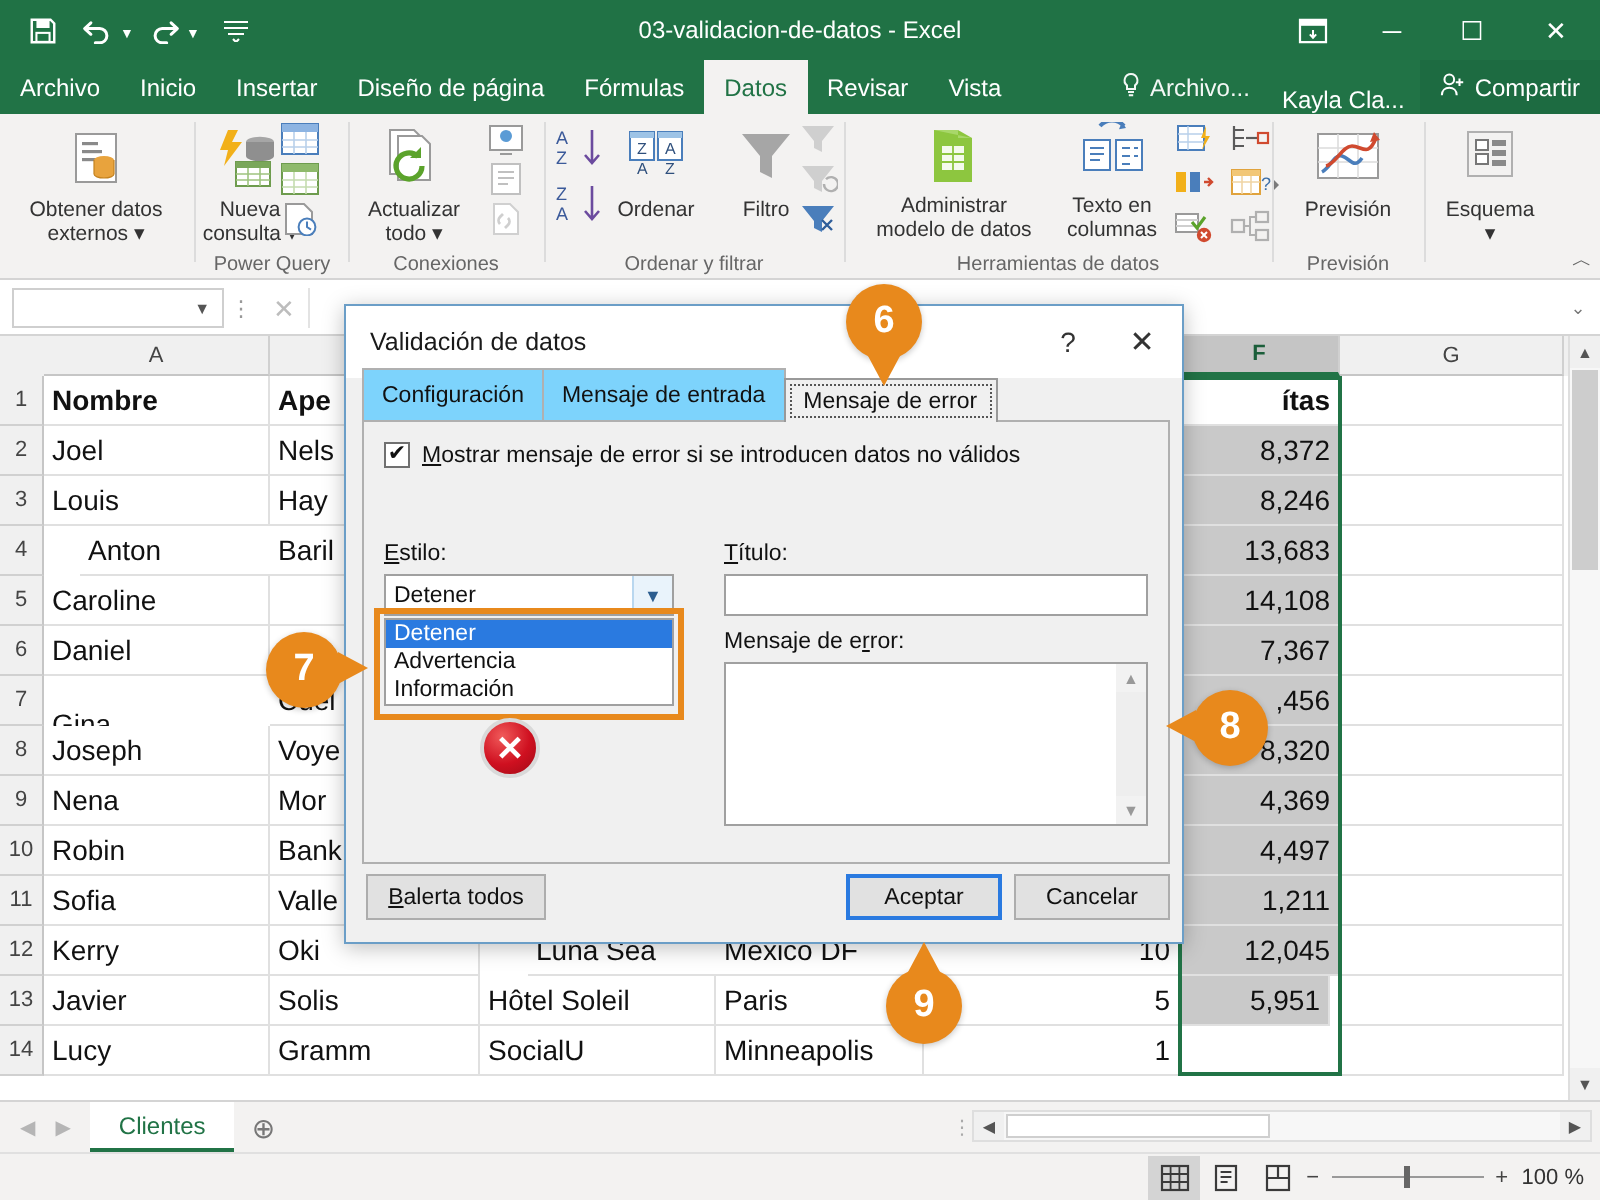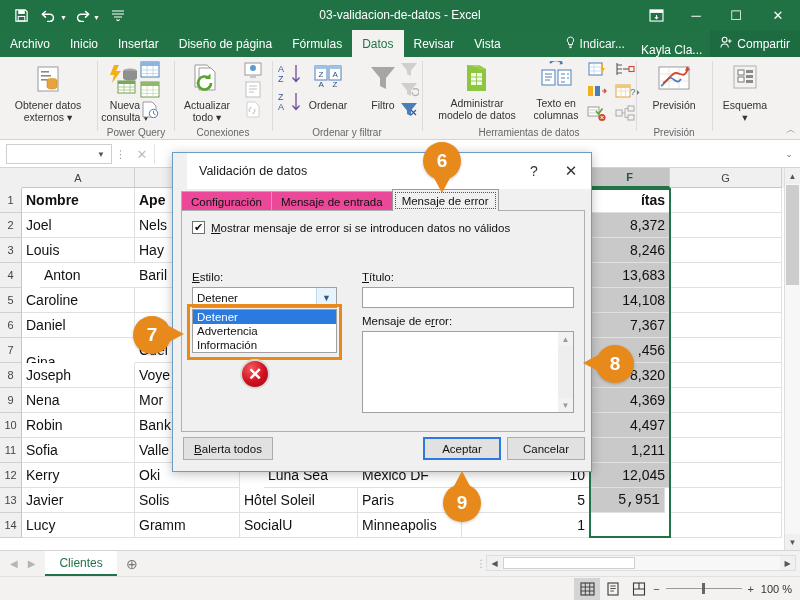--- a/index.html
+++ b/index.html
@@ -153,33 +153,32 @@
   .zoom-ctl { position: absolute; right: 46px; display: flex; align-items: center; gap: 6px; color: #444; font-size: 11px; }
   .zs-track { width: 76px; height: 1px; background: #999; position: relative; }
   .zs-handle { position: absolute; left: 36px; top: -5px; width: 3px; height: 11px; background: #666; }
   .zoom-pct { position: absolute; right: 8px; font-size: 11px; color: #333; }
 
   
   .dialog {
     position: absolute; left: 172px; top: 152px; width: 420px; height: 320px;
     background: #f0f0f0; border: 1px solid #6b9ec7; box-shadow: 0 2px 10px rgba(0,0,0,.25);
     z-index: 50;
-    padding-left: 14px;
   }
   .dlg-title {
     height: 36px; background: #ffffff; display: flex; align-items: center;
     padding-left: 12px; font-size: 12.5px; color: #1a1a1a;
   }
   .dlg-ctrls { position: absolute; right: 0; top: 0; height: 36px; display: flex; align-items: center; }
   .dlg-help { width: 34px; text-align: center; color: #333; font-size: 14px; }
   .dlg-close { width: 40px; text-align: center; color: #333; font-size: 15px; }
   .dlg-tabs { position: absolute; top: 36px; left: 8px; display: flex; align-items: flex-end; height: 22px; }
   .dtab {
-    height: 20px; padding: 0 9px; font-size: 11.5px; color: #111;
-    display: flex; align-items: center; background: #ec4899;
+    height: 27px; padding: 0 9px; font-size: 11.5px; color: #111;
+    display: flex; align-items: center; background: #7dd3fc;
     border: 1px solid #b0b0b0; border-bottom: none; margin-right: -1px;
   }
   .dtab.active { background: #f0f0f0; height: 22px; border-color: #999; position: relative; z-index: 2; }
   .dtab.active .focus-ring { position: absolute; inset: 2px; border: 1px dotted #555; }
   .dlg-body {
     position: absolute; top: 57px; left: 8px; width: 404px; height: 222px;
     background: #f0f0f0; border: 1px solid #b0b0b0;
   }
   .chkline { position: absolute; top: 10px; left: 10px; display: flex; align-items: center; gap: 6px; }
   .chkbox {
@@ -327,21 +326,21 @@
     <div class="tab">Revisar</div>
     <div class="tab">Vista</div>
     <div class="tab-right">
       <div class="tell-me">
         <span>
           <svg width="11" height="13" viewBox="0 0 11 13">
               <path d="M5.5 1a3.2 3.2 0 0 0-2 5.7V8.5h4V6.7A3.2 3.2 0 0 0 5.5 1z" fill="none" stroke="#fff" stroke-width="1"></path>
               <path d="M4 10h3M4.4 11.6h2.2" stroke="#fff" stroke-width="1"></path>
             </svg>
         </span>
-        <span>Indicar...</span>
+        <span>Archivo...</span>
       </div>
       <div class="acct">Kayla Cla...</div>
       <div class="share">
         <span>
           <svg width="13" height="13" viewBox="0 0 14 14">
               <circle cx="5" cy="4" r="2.6" fill="none" stroke="#fff" stroke-width="1.1"></circle>
               <path d="M1 12.5c0-2.6 1.8-4 4-4s4 1.4 4 4" fill="none" stroke="#fff" stroke-width="1.1"></path>
               <path d="M10.5 3.5v4M8.5 5.5h4" stroke="#fff" stroke-width="1.1"></path>
             </svg>
         </span>
@@ -703,21 +702,21 @@
     <div class="cell num shaded" style="left:590px; top:70px;  width:80px; height:25px;">8,246</div>
     <div class="cell num shaded" style="left:590px; top:95px;  width:80px; height:25px;">13,683</div>
     <div class="cell num shaded" style="left:590px; top:120px; width:80px; height:25px;">14,108</div>
     <div class="cell num shaded" style="left:590px; top:145px; width:80px; height:25px;">7,367</div>
     <div class="cell num shaded" style="left:590px; top:170px; width:80px; height:25px;">,456</div>
     <div class="cell num shaded" style="left:590px; top:195px; width:80px; height:25px;">8,320</div>
     <div class="cell num shaded" style="left:590px; top:220px; width:80px; height:25px;">4,369</div>
     <div class="cell num shaded" style="left:590px; top:245px; width:80px; height:25px;">4,497</div>
     <div class="cell num shaded" style="left:590px; top:270px; width:80px; height:25px;">1,211</div>
     <div class="cell num shaded" style="left:590px; top:295px; width:80px; height:25px;">12,045</div>
-    <div class="cell num shaded" style="left:590px; top:320px; width:75px; height:25px;font-family:Liberation Mono, monospace;">5,951</div>
+    <div class="cell num shaded" style="left:590px; top:320px; width:75px; height:25px;">5,951</div>
 
     <div class="cell" style="left:670px; top:20px;  width:112px; height:25px;"></div>
     <div class="cell" style="left:670px; top:45px;  width:112px; height:25px;"></div>
     <div class="cell" style="left:670px; top:70px;  width:112px; height:25px;"></div>
     <div class="cell" style="left:670px; top:95px;  width:112px; height:25px;"></div>
     <div class="cell" style="left:670px; top:120px; width:112px; height:25px;"></div>
     <div class="cell" style="left:670px; top:145px; width:112px; height:25px;"></div>
     <div class="cell" style="left:670px; top:170px; width:112px; height:25px;"></div>
     <div class="cell" style="left:670px; top:195px; width:112px; height:25px;"></div>
     <div class="cell" style="left:670px; top:220px; width:112px; height:25px;"></div>

